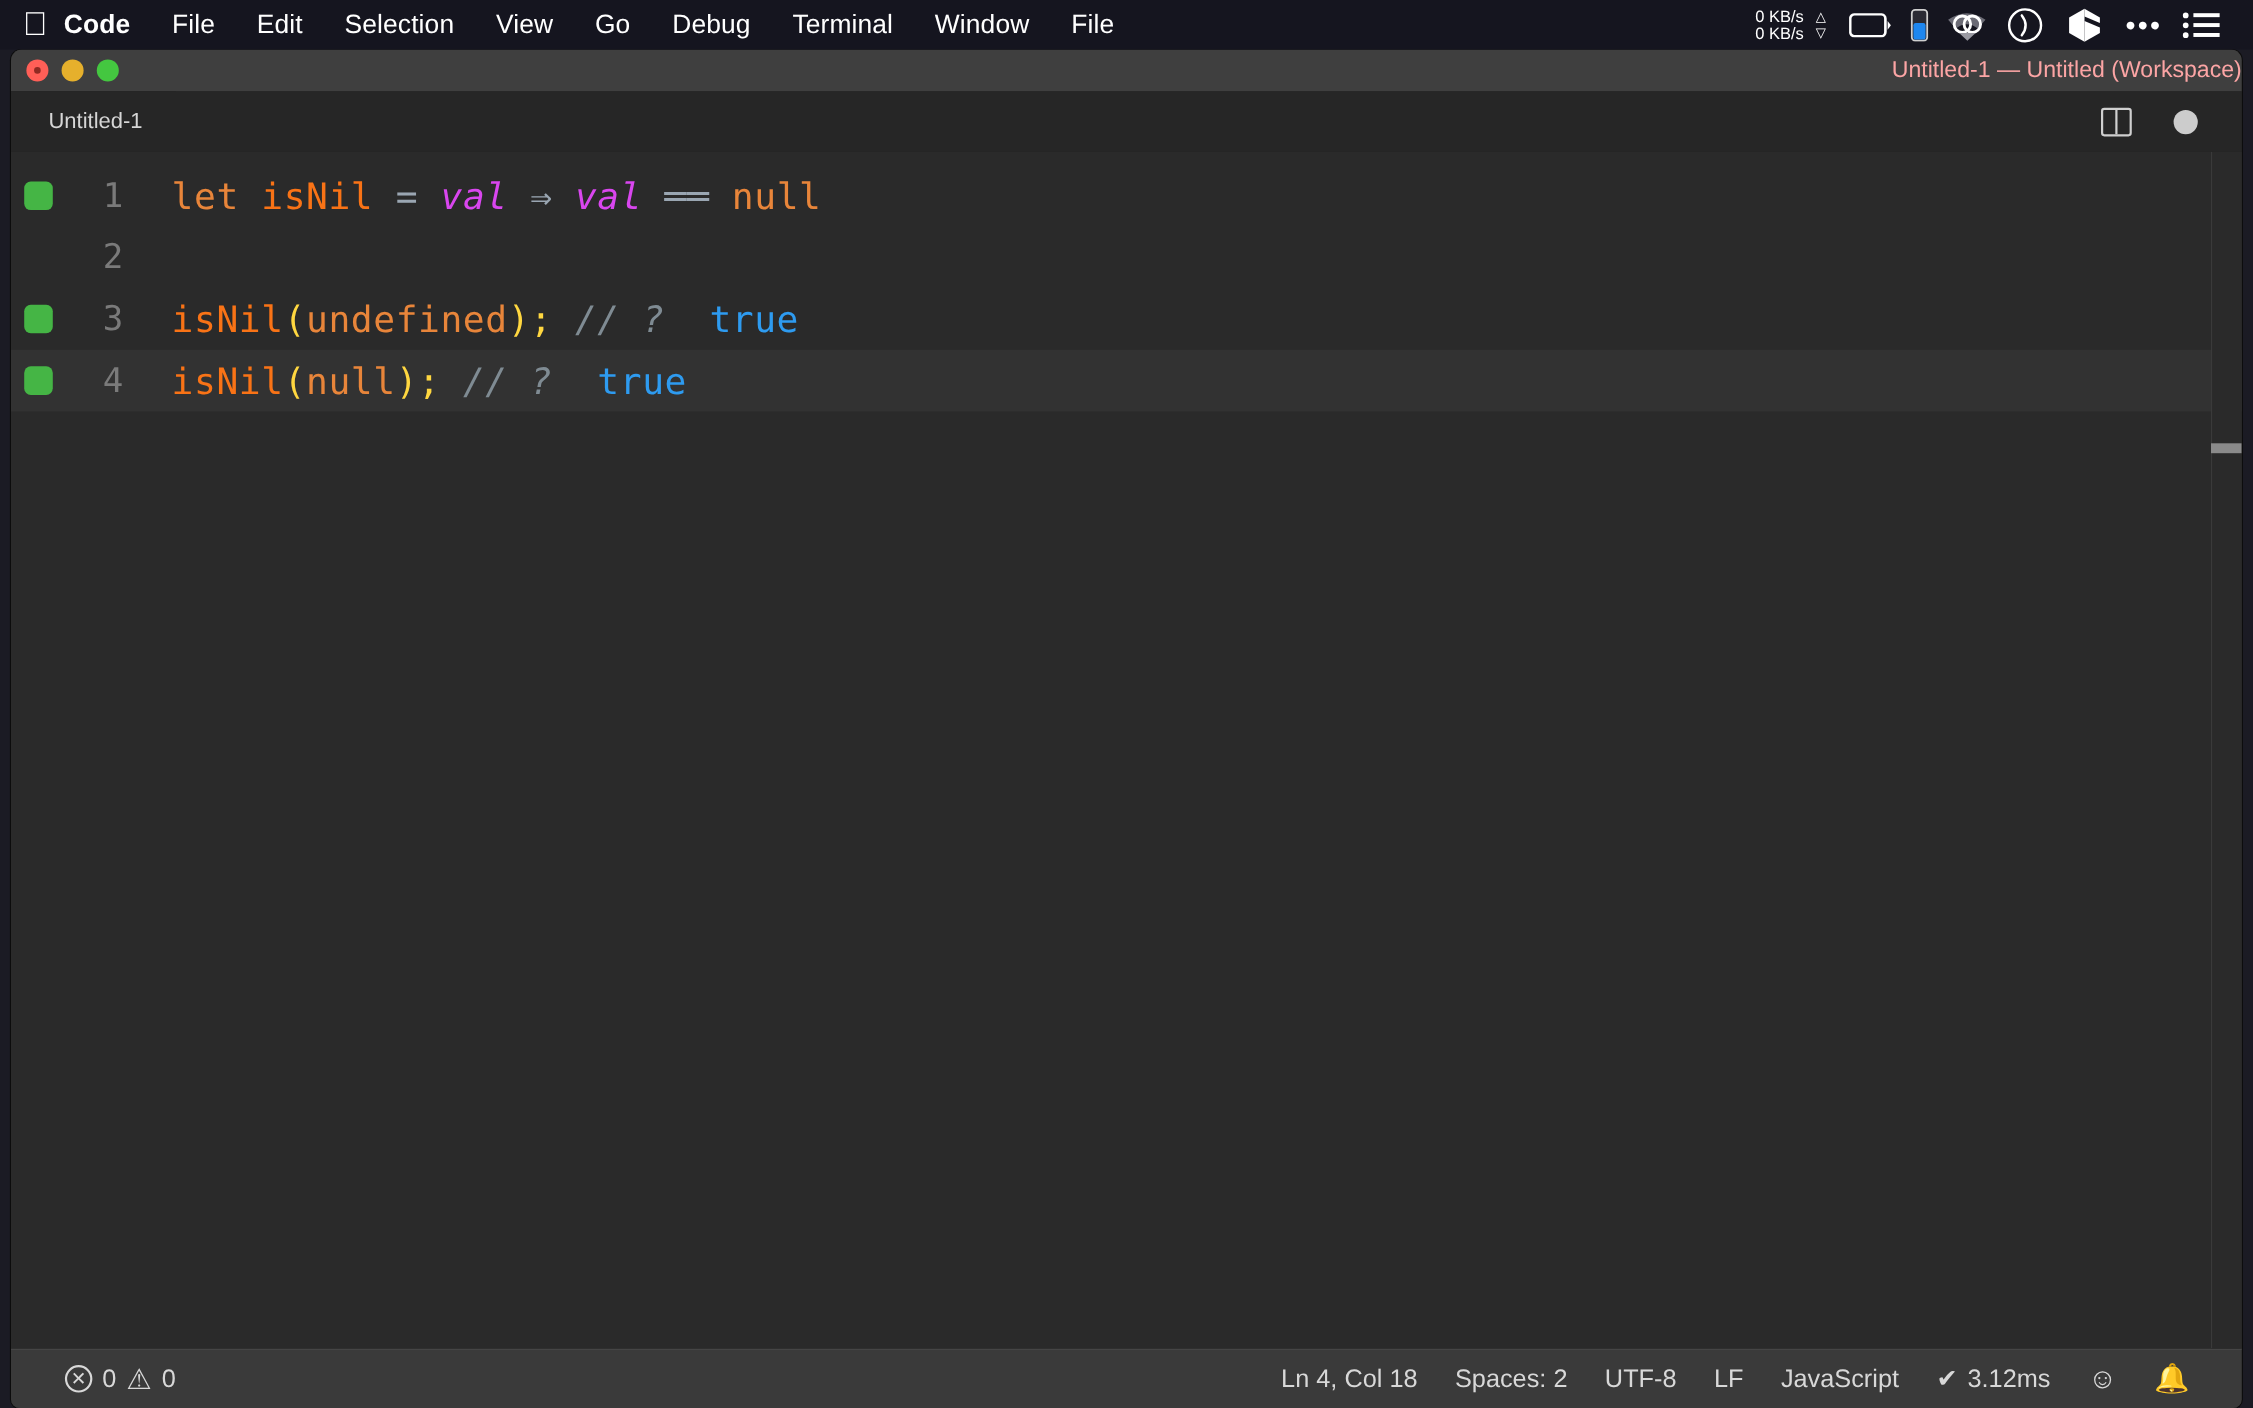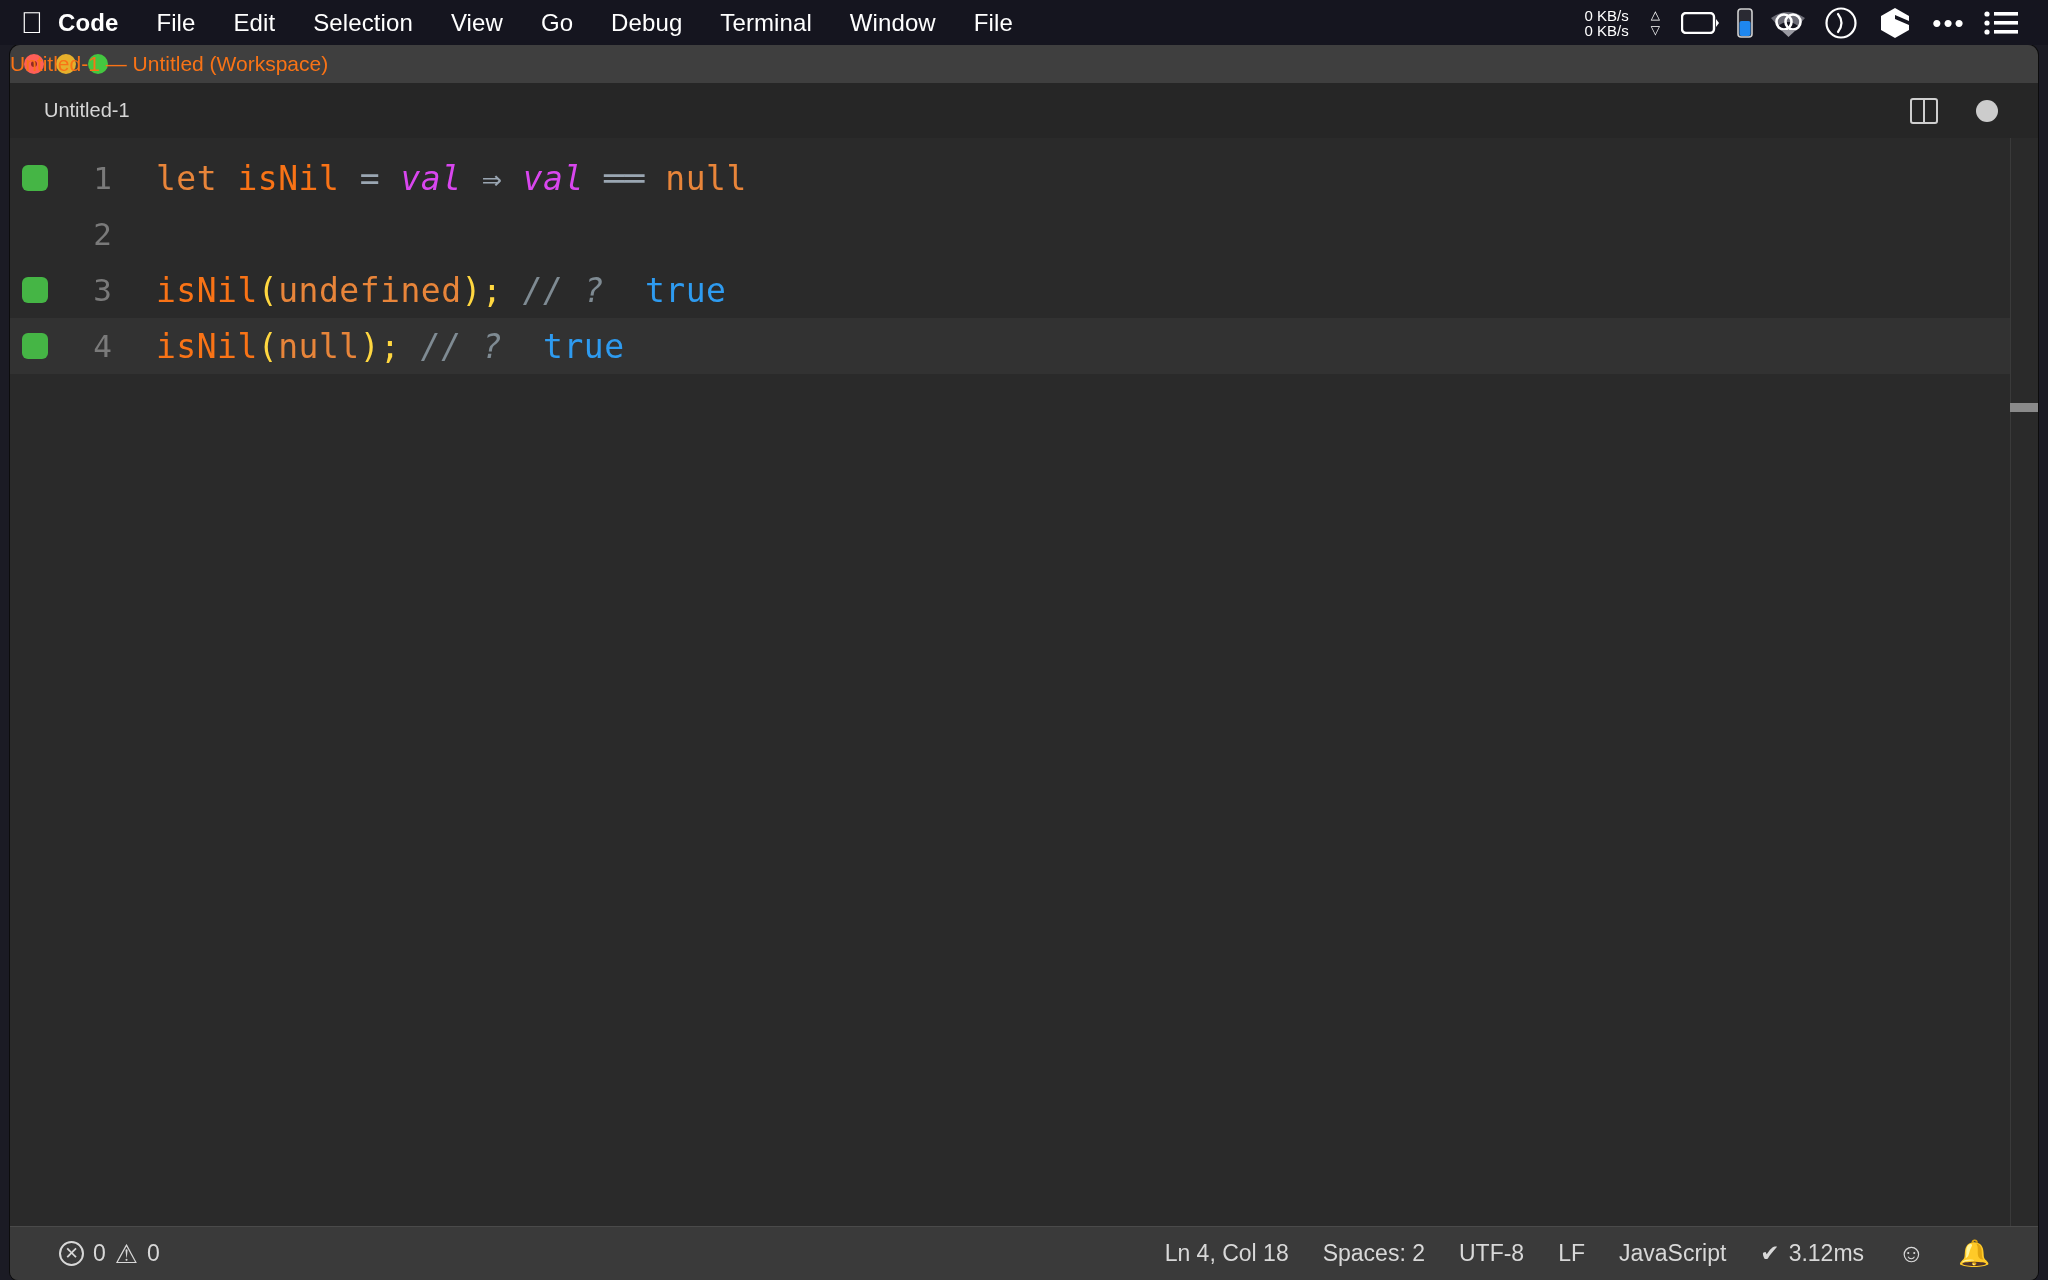--- a/index.html
+++ b/index.html
@@ -66,21 +66,21 @@
     display: flex;
     flex-direction: column;
     justify-content: center;
     font-size: 15px;
     line-height: 15px;
     color: #ffffff;
     margin-right: 14px;
     height: 45px;
     padding-top: 1px;
   }
-  .net-row { display: flex; align-items: center; gap: 22px; white-space: nowrap; }
+  .net-row { display: flex; align-items: center; gap: 11px; white-space: nowrap; }
   .net-row .arrow { font-size: 12px; }
 
   .tray-icon {
     height: 45px;
     display: flex;
     align-items: center;
     justify-content: center;
     color: #ffffff;
   }
   .battery-ic { width: 54px; }
@@ -132,23 +132,23 @@
     position:absolute; left:7px; top:7px;
     width:6px; height:6px; border-radius:50%;
     background:#8f2a22;
   }
   .light.yellow { background: #e6b02c; }
   .light.green  { background: #44c740; }
 
   #window-title {
     position: absolute;
     left: 0; right: 0;
-    text-align: left;
+    text-align: right;
     font-size: 21px;
-    color: #f97316;
+    color: #fca5a5;
     pointer-events: none;
     white-space: nowrap;
   }
 
   
   #tabbar {
     height: 55px;
     min-height: 55px;
     background: #262626;
     display: flex;

